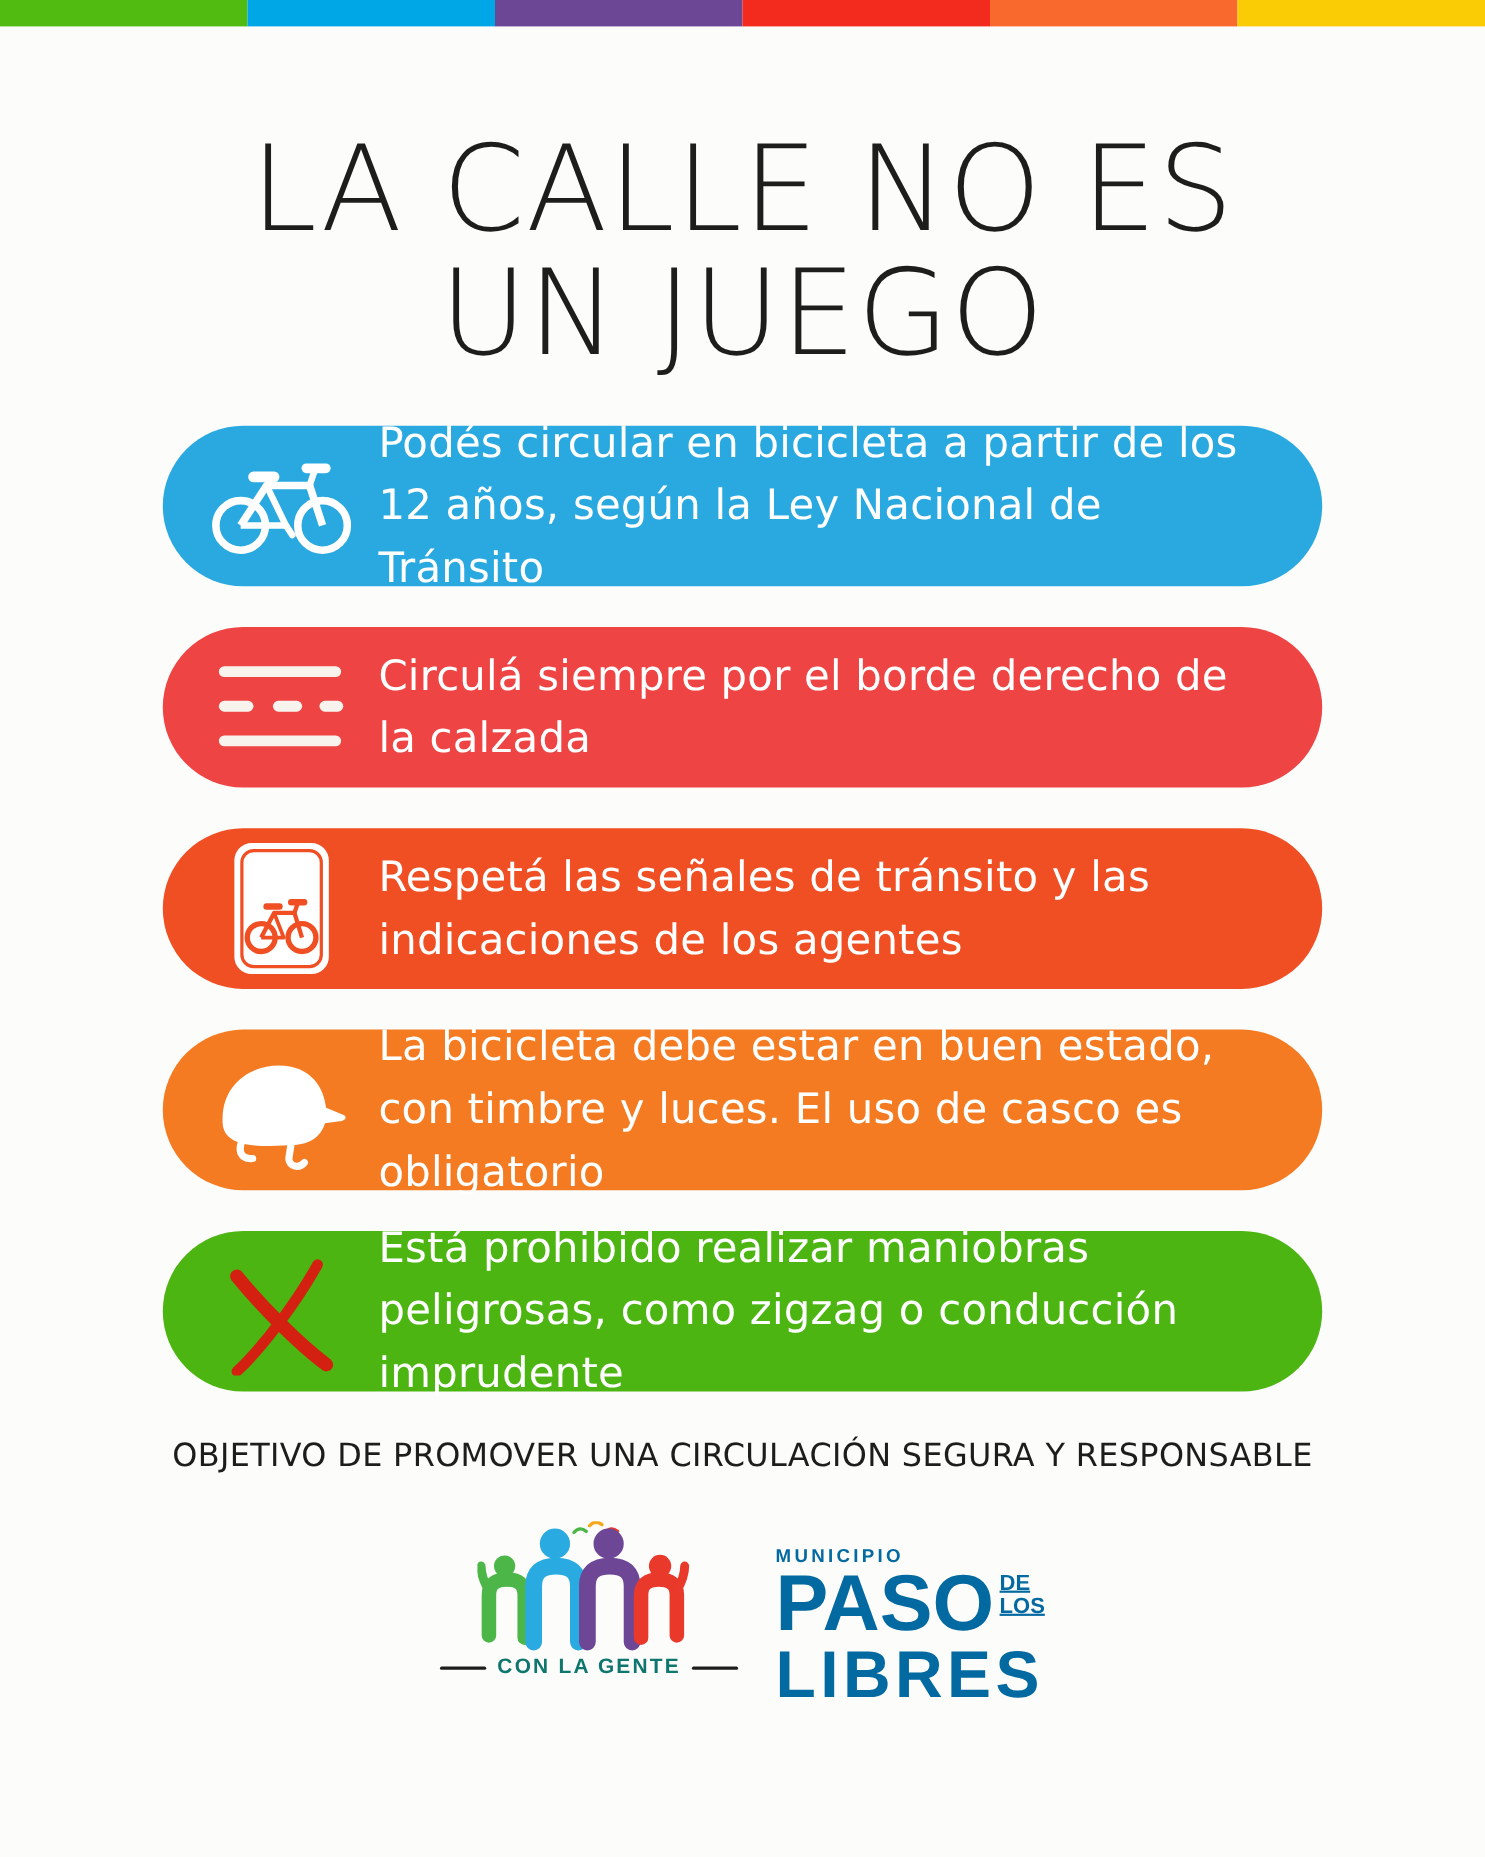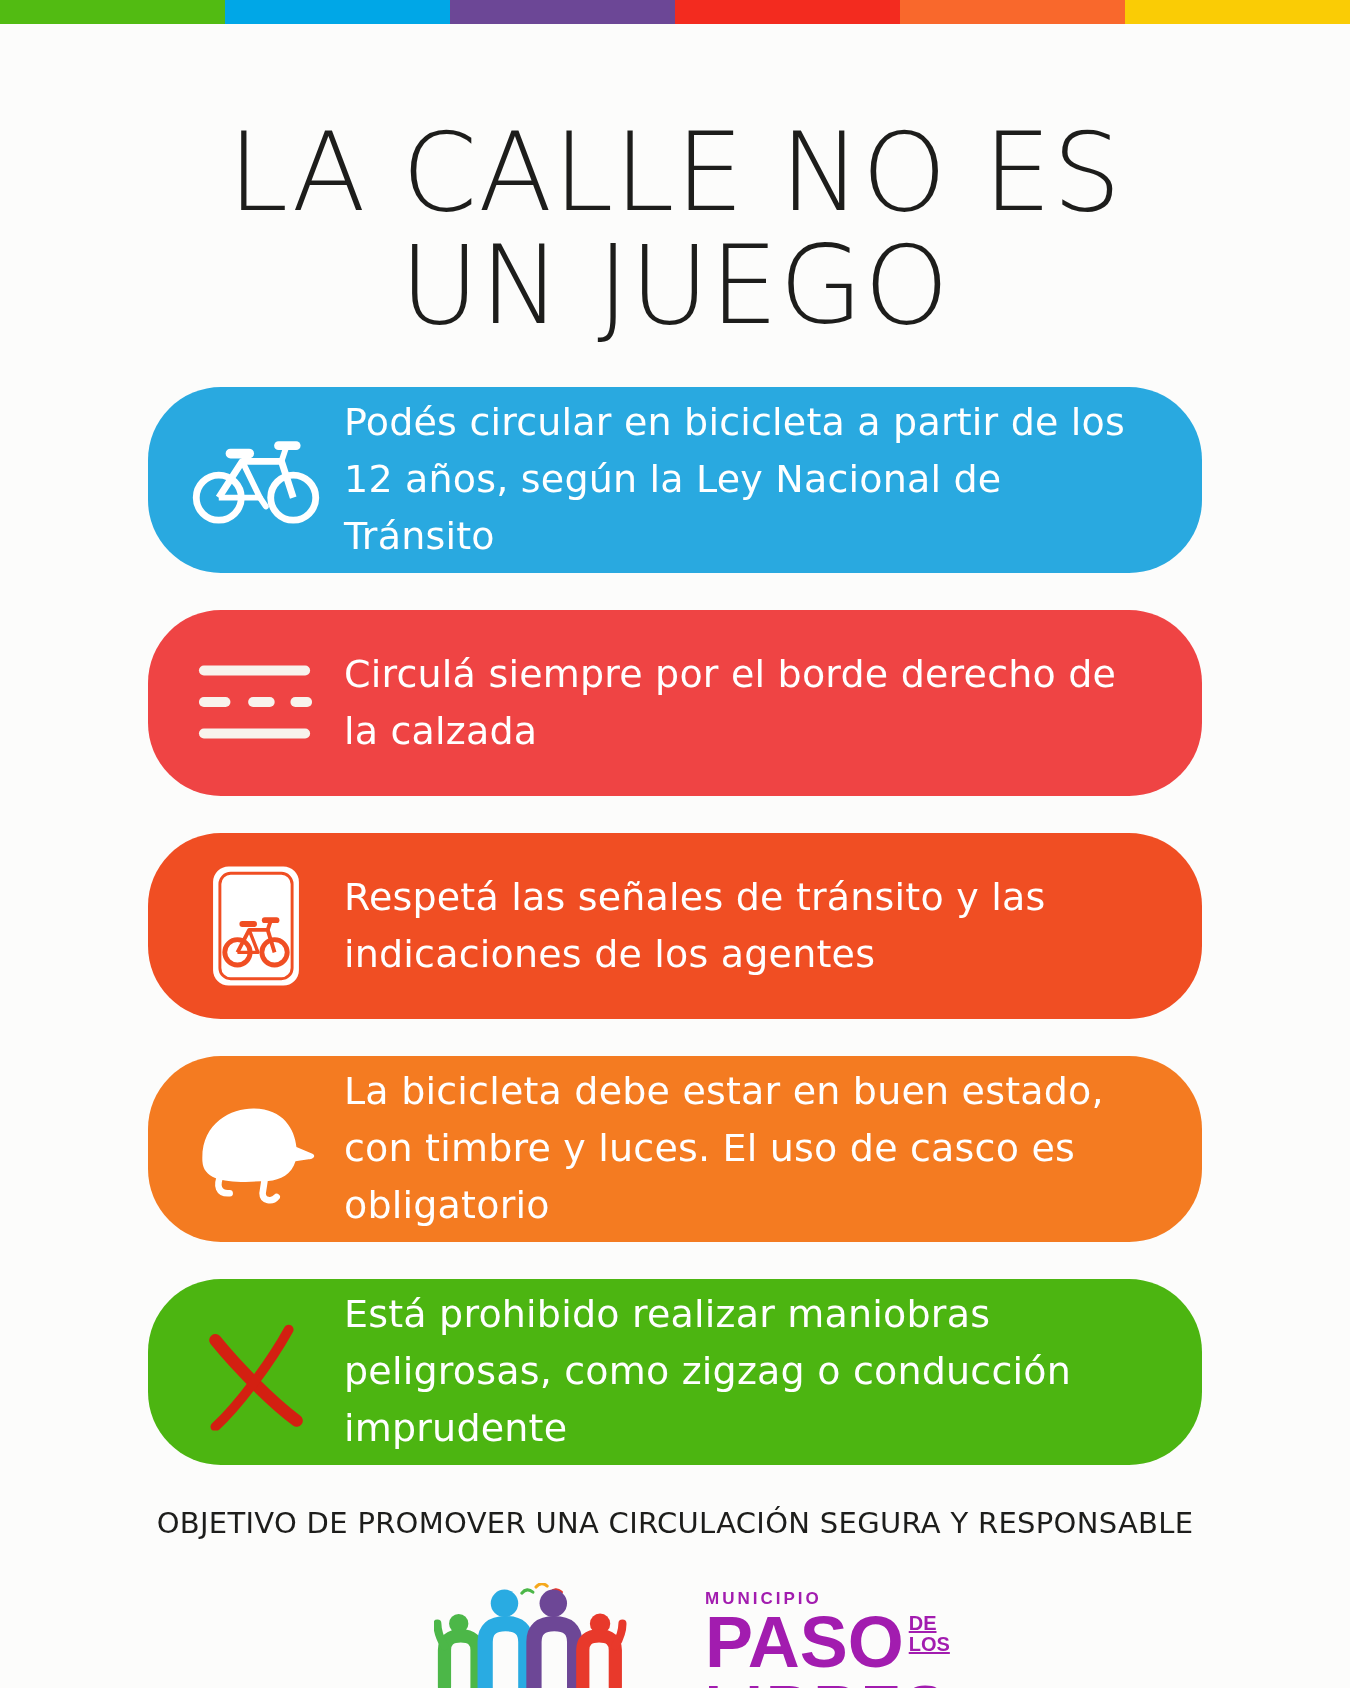--- a/index.html
+++ b/index.html
@@ -24,21 +24,21 @@
   }
   .title span{display:block;}
   .subtitle{
     margin:14px 0 0 0;font-size:47px;font-weight:400;letter-spacing:1px;
   }
   .subtitle b{font-weight:800;}
 
   
   .rules{margin-top:44px;}
   .rule{
-    width:1054px;height:186px;margin:0 auto 37px auto;
+    width:1054px;height:146px;margin:0 auto 37px auto;
     border-radius:73px;position:relative;
     display:flex;align-items:center;
   }
   .rule-icon{
     position:absolute;left:38px;top:50%;transform:translateY(-50%);
     display:flex;align-items:center;justify-content:center;width:140px;
   }
   .rule-text{
     margin:0 60px 0 196px;max-width:810px;
     color:#ffffff;font-size:38px;line-height:1.5;font-weight:400;
@@ -57,21 +57,21 @@
   .logo-row{
     margin-top:38px;display:flex;justify-content:center;align-items:flex-start;gap:34px;
   }
   .people-block{display:flex;flex-direction:column;align-items:center;}
   .tagline{
     display:flex;align-items:center;gap:10px;margin-top:2px;
     font-size:19px;font-weight:700;letter-spacing:2px;color:#0f766e;
     font-family:"Liberation Sans",sans-serif;
   }
   .tag-rule{width:42px;height:3px;background:#1d1d1b;border-radius:2px;}
-  .wordmark{font-family:"Liberation Sans",sans-serif;color:#a21caf;margin-top:6px;}
+  .wordmark{font-family:"Liberation Sans",sans-serif;color:#0369a1;margin-top:22px;}
   .municipio{font-size:17px;font-weight:700;letter-spacing:3px;}
   .name-top{display:flex;align-items:flex-start;}
   .paso{font-size:72px;font-weight:800;line-height:.92;letter-spacing:0px;}
   .delos{display:flex;flex-direction:column;font-size:20px;font-weight:800;line-height:1.05;margin-left:5px;margin-top:4px;text-decoration:underline;}
   .libres{font-size:60px;font-weight:800;line-height:.98;letter-spacing:4px;margin-top:2px;}
 </style>
 </head>
 <body>
 
 <div class="poster">

